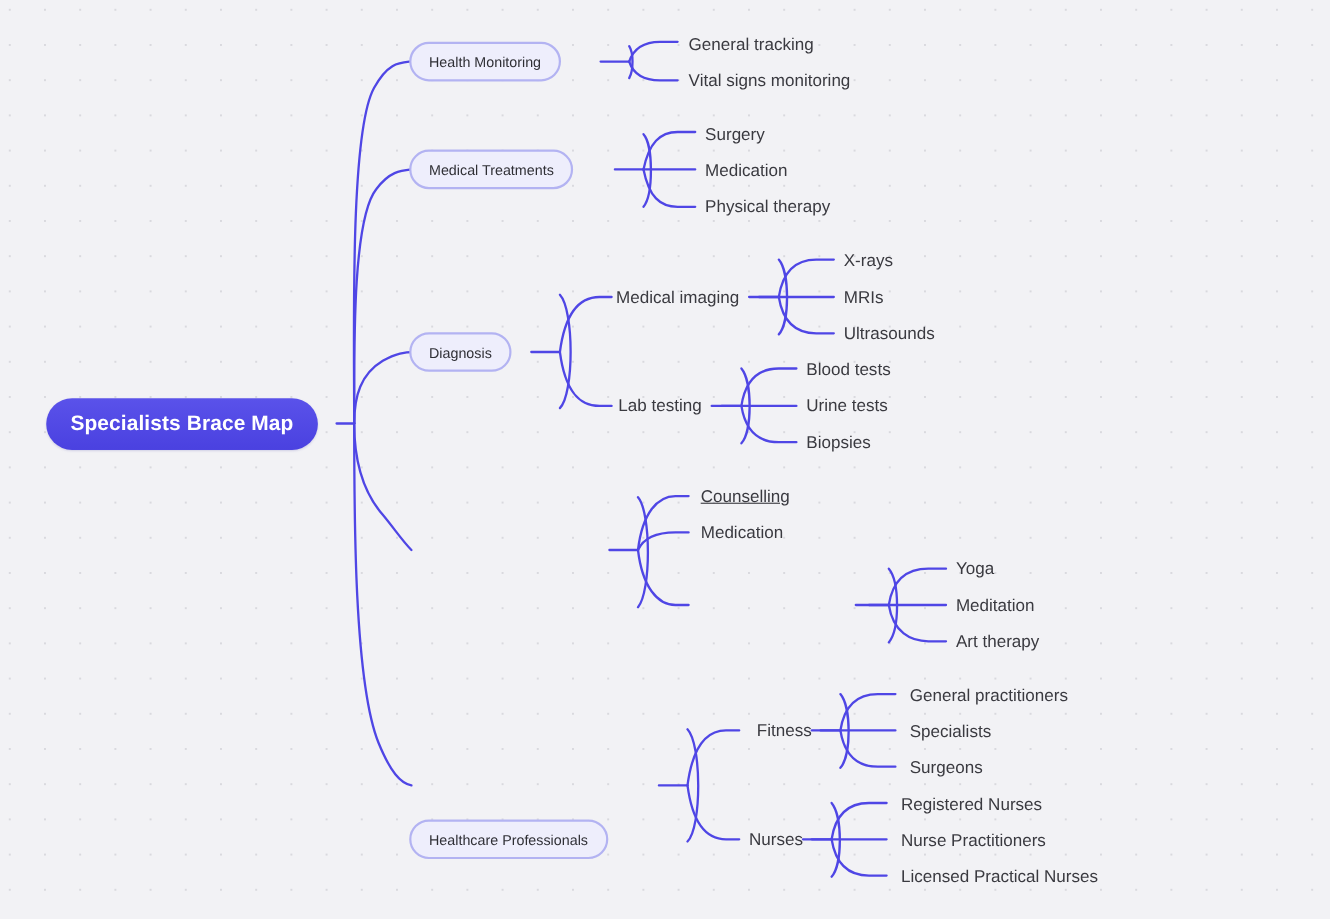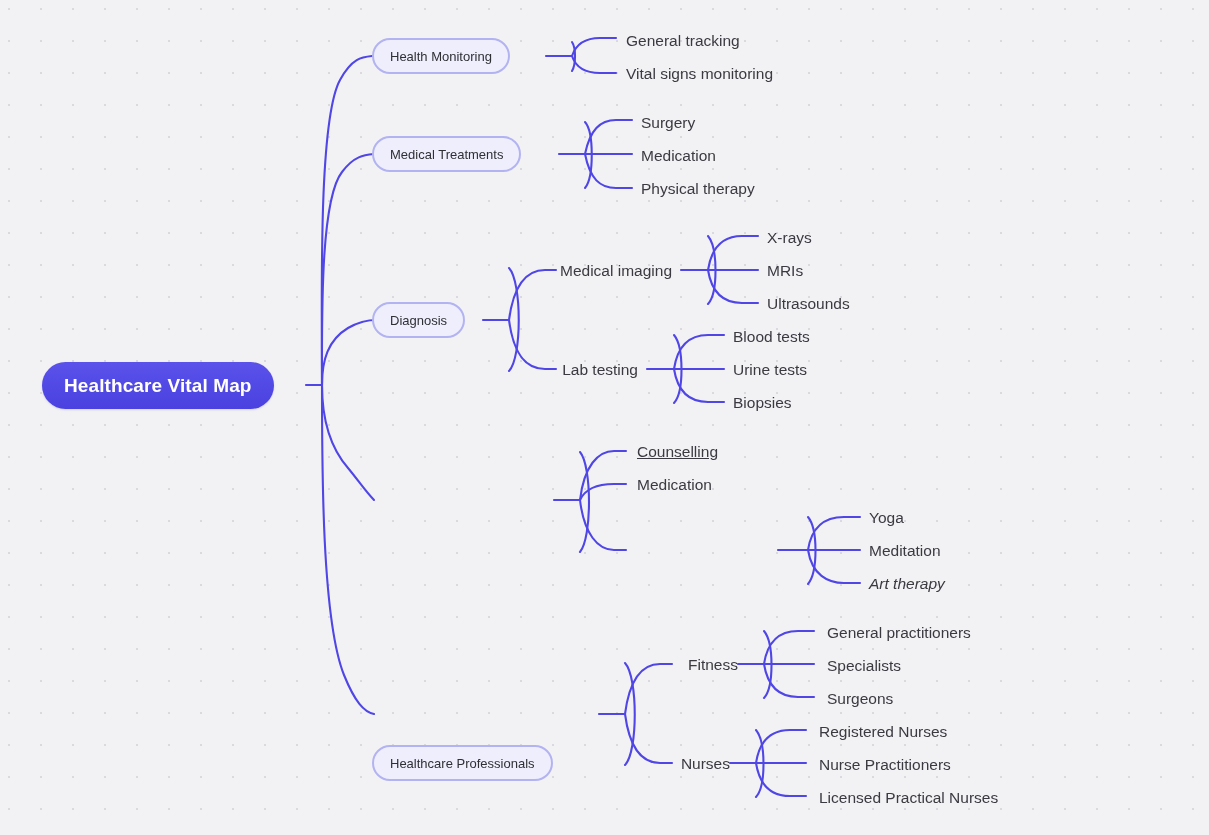--- a/index.html
+++ b/index.html
@@ -144,21 +144,21 @@
 
       <path d="M 730 763 L 756 763"></path>
       <path d="M 756 730 C 766 742, 766 786, 756 797"></path>
       <path d="M 756 763 C 760 737, 774 730, 790 730 L 806 730"></path>
       <path d="M 738 763 L 806 763"></path>
       <path d="M 756 763 C 760 788, 774 796, 790 796 L 806 796"></path>
     </g>
   </svg>
 
   <div class="node node-root" style="left:42px; top:362px;">
-    <span>Healthcare Vital Map</span>
+    <span>Specialists Brace Map</span>
   </div>
 
   <div class="node node-branch" style="left:372px; top:38px;">
     <span>Health Monitoring</span>
   </div>
 
   <div class="node node-branch" style="left:372px; top:136px;">
     <span>Medical Treatments</span>
   </div>
 
@@ -187,21 +187,21 @@
 
   <div class="leaf-label right" style="left:733px; top:329px;">Blood tests</div>
   <div class="leaf-label right" style="left:733px; top:362px;">Urine tests</div>
   <div class="leaf-label right" style="left:733px; top:395px;">Biopsies</div>
 
   <div class="leaf-label right" style="left:637px; top:444px;text-decoration:underline;">Counselling</div>
   <div class="leaf-label right" style="left:637px; top:477px;">Medication</div>
 
   <div class="leaf-label right" style="left:869px; top:510px;">Yoga</div>
   <div class="leaf-label right" style="left:869px; top:543px;">Meditation</div>
-  <div class="leaf-label right" style="left:869px; top:576px;font-style:italic;">Art therapy</div>
+  <div class="leaf-label right" style="left:869px; top:576px;">Art therapy</div>
 
   <div class="leaf-label leftal" style="left:478px; top:657px; width:260px;">Fitness</div>
   <div class="leaf-label leftal" style="left:470px; top:756px; width:260px;">Nurses</div>
 
   <div class="leaf-label right" style="left:827px; top:625px;">General practitioners</div>
   <div class="leaf-label right" style="left:827px; top:658px;">Specialists</div>
   <div class="leaf-label right" style="left:827px; top:691px;">Surgeons</div>
 
   <div class="leaf-label right" style="left:819px; top:724px;">Registered Nurses</div>
   <div class="leaf-label right" style="left:819px; top:757px;">Nurse Practitioners</div>

